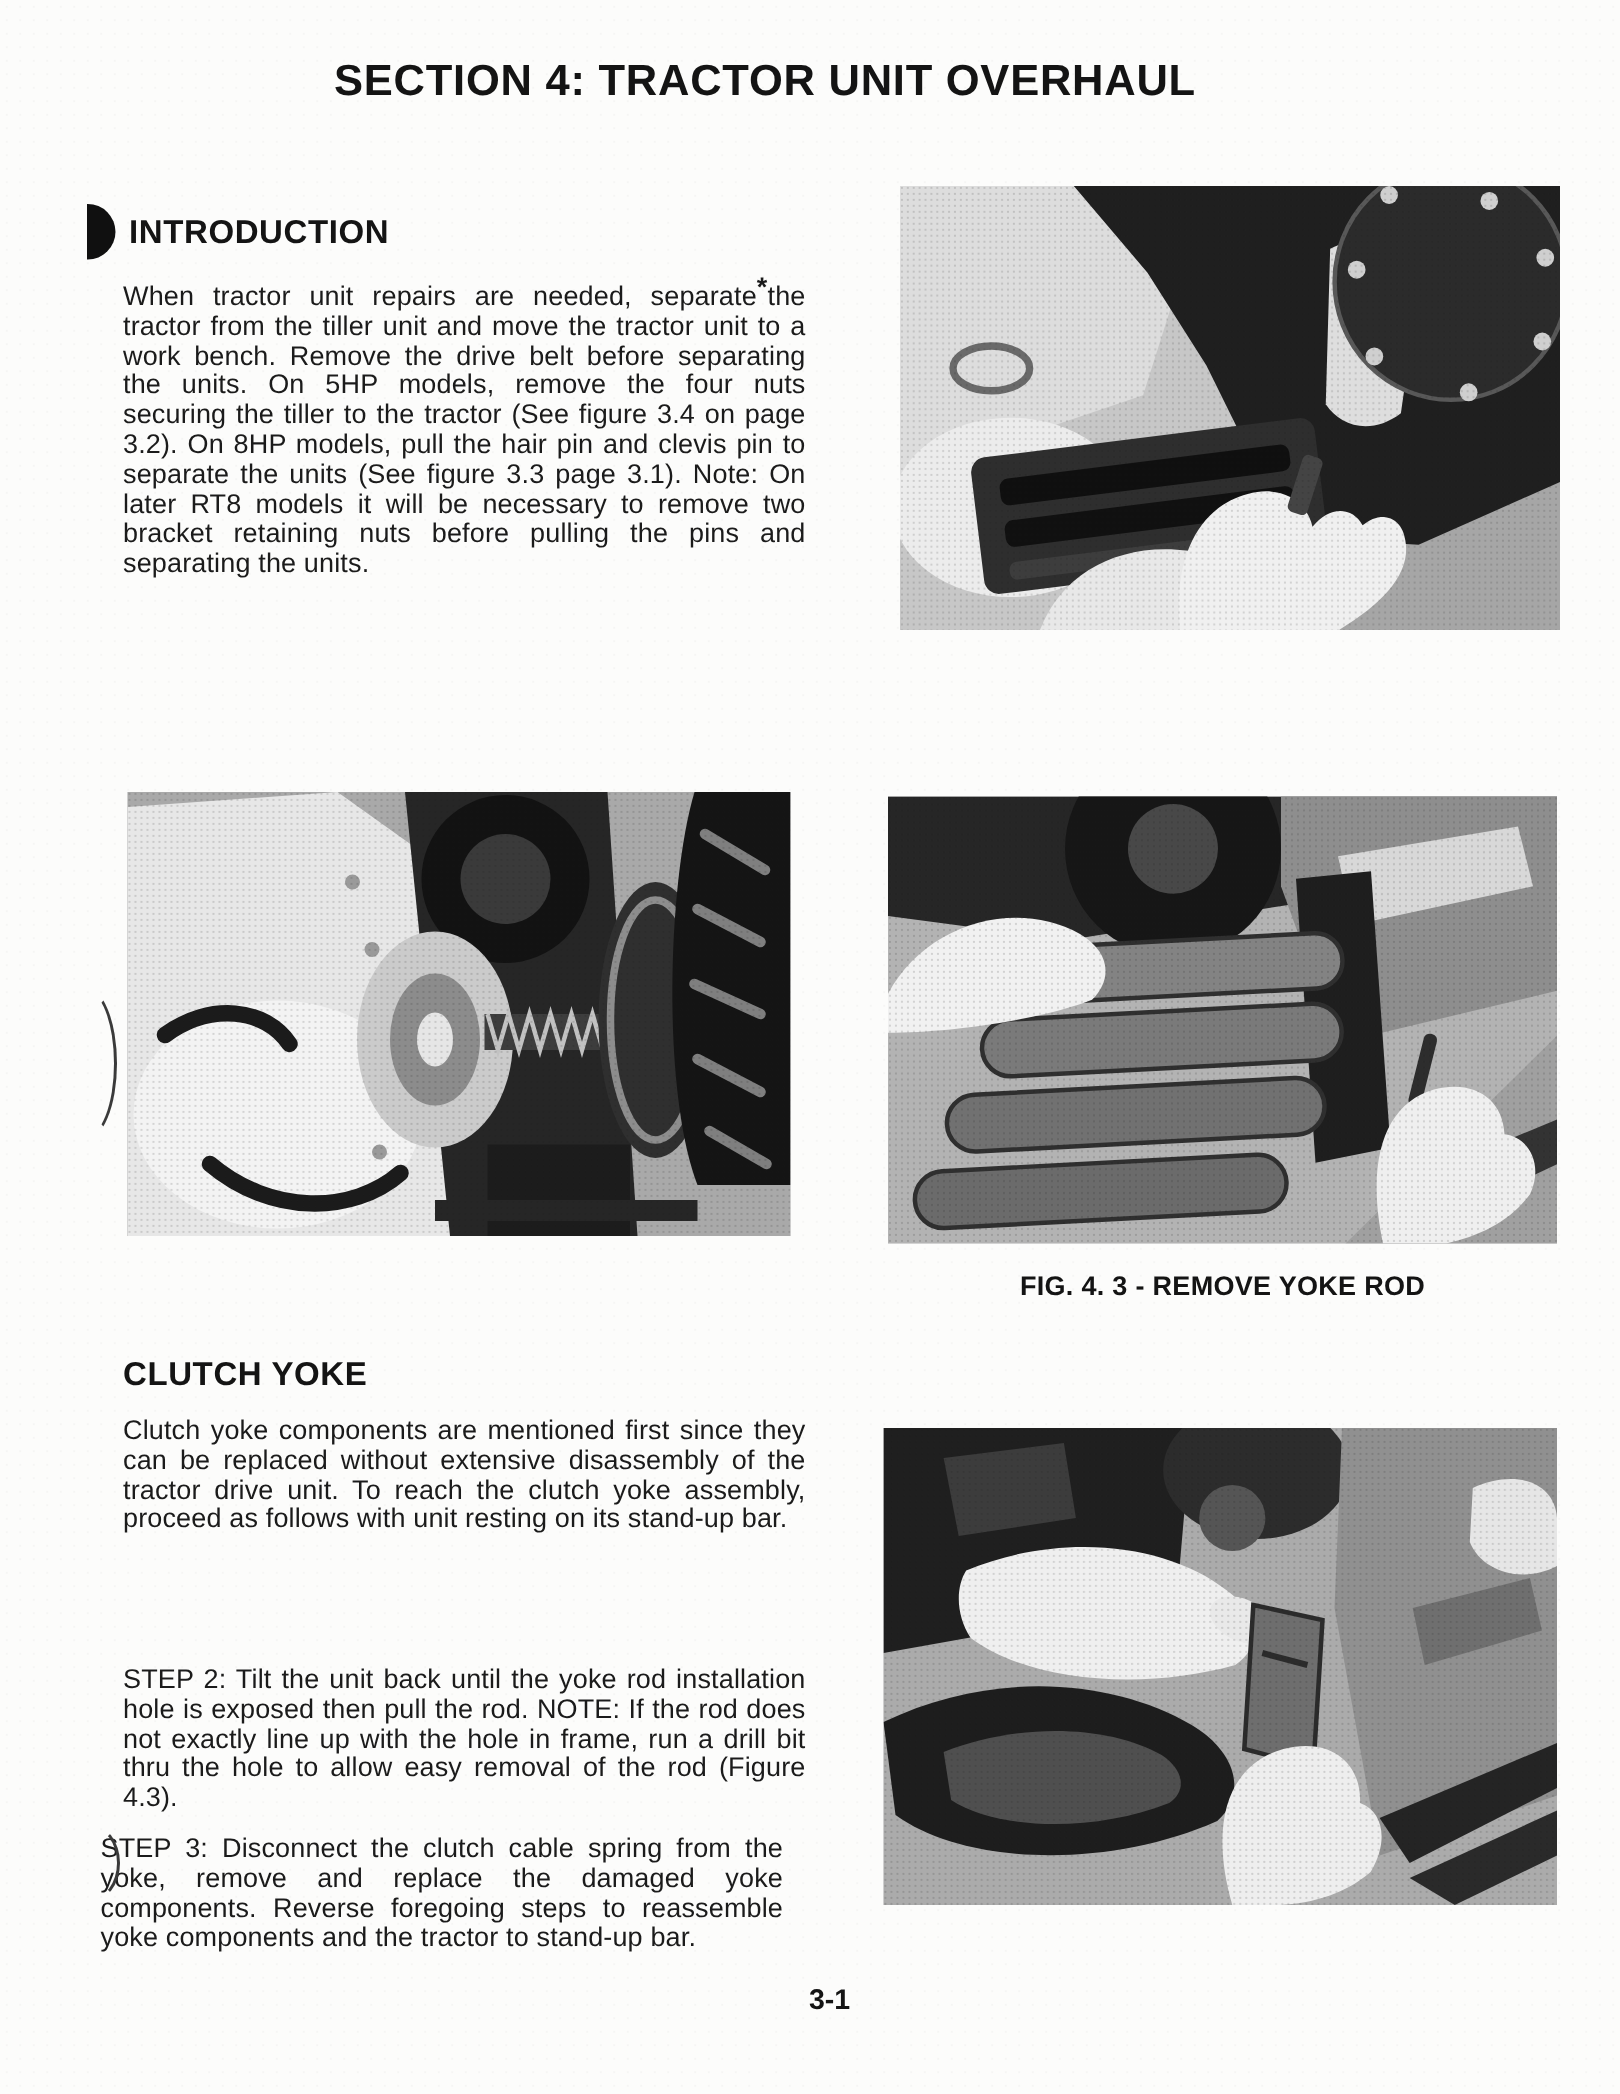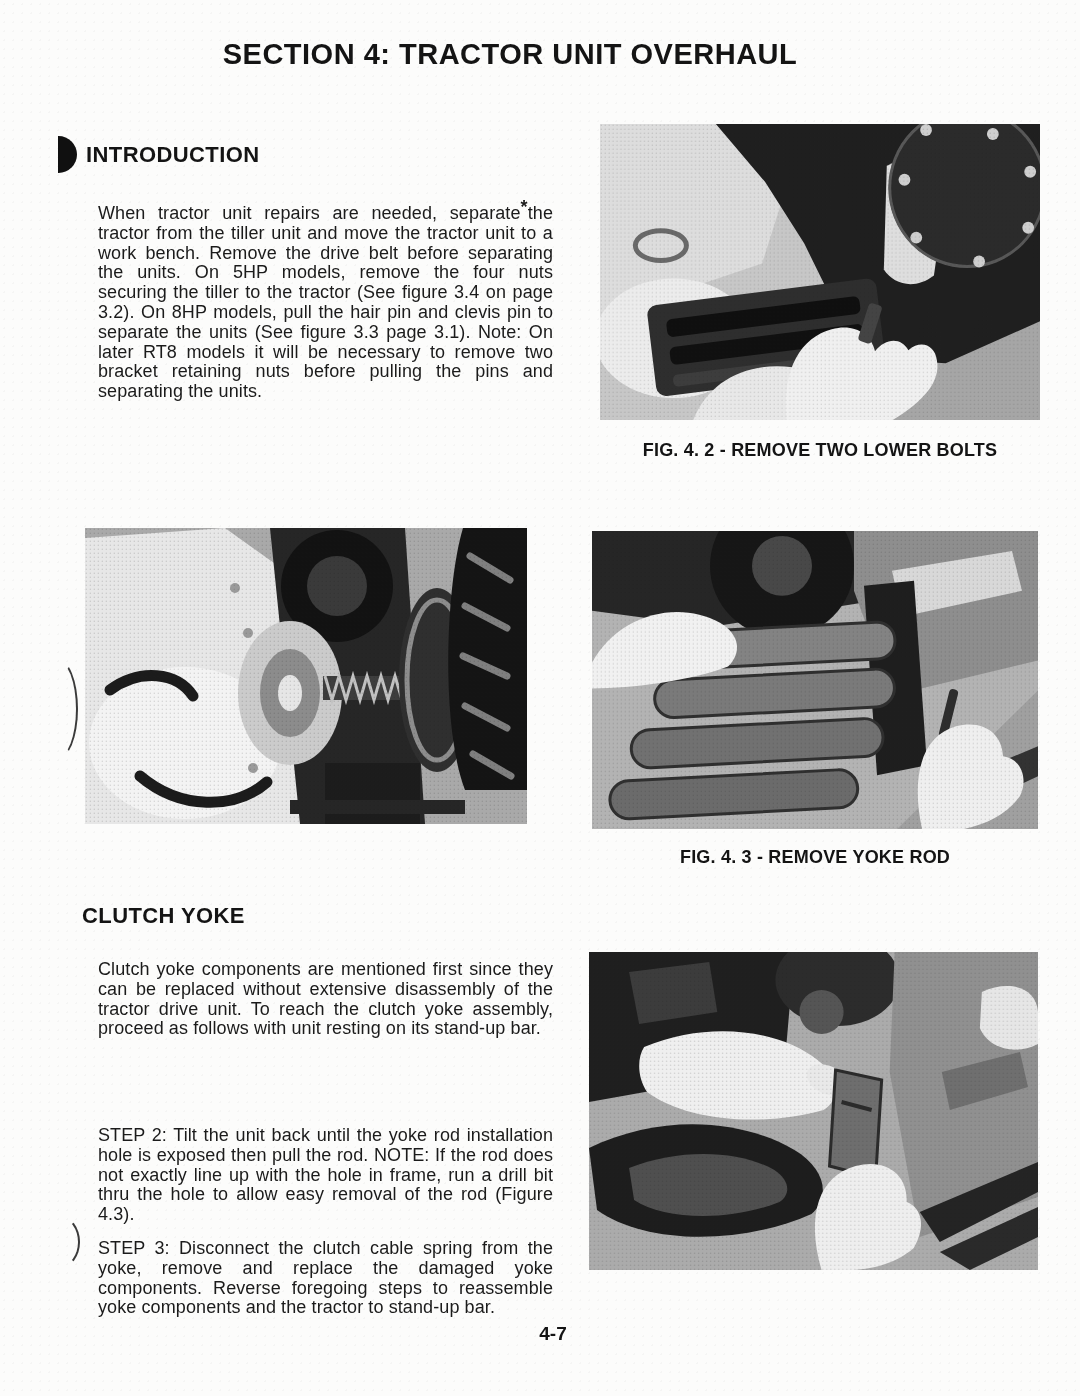--- a/index.html
+++ b/index.html
@@ -20,21 +20,21 @@
     left:0;top:38px;width:1020px;margin:0;text-align:center;
     font-size:29px;font-weight:700;letter-spacing:.5px;color:#141414;
   }
   .intro-head-row{left:58px;top:136px;display:flex;align-items:center;text-align:right;}
   .halfmoon{
     width:19px;height:37px;background:#101010;
     border-radius:0 20px 20px 0;margin-right:9px;flex:none;
   }
   h2.sec{margin:0;font-size:22px;font-weight:700;letter-spacing:.4px;color:#141414;}
   .body-text{
-    margin:16px;font-size:18px;line-height:19.8px;text-align:justify;
+    margin:0;font-size:18px;line-height:19.8px;text-align:justify;
     color:#1b1b1b;letter-spacing:.1px;
   }
   .intro-body{left:82px;top:188px;width:455px;}
   sup.ast{font-size:18px;line-height:0;vertical-align:6px;font-weight:700;}
   .note{
     left:62px;top:417px;width:492px;text-align:center;
     font-weight:700;font-size:16px;line-height:22px;letter-spacing:1.1px;color:#181818;
   }
   .note sup{font-size:17px;vertical-align:3px;letter-spacing:0;}
   figure{margin:0;}
@@ -52,21 +52,21 @@
   .fig-43{left:592px;top:531px;}
   .fig-43 .photo{width:446px;height:298px;}
   .cap-43{left:592px;top:847px;width:446px;text-align:center;}
   .fig-44{left:589px;top:952px;}
   .fig-44 .photo{width:449px;height:318px;}
   .cap-44{left:589px;top:1284px;width:449px;}
   .clutch-head{left:82px;top:903px;}
   .clutch-intro{left:82px;top:944px;width:455px;}
   .step-1{left:82px;top:1052px;width:455px;}
   .step-2{left:82px;top:1110px;width:455px;}
-  .step-3{left:82px;top:1223px;width:455px;}
+  .step-3{left:67px;top:1223px;width:455px;}
   .page-number{
     left:503px;top:1323px;width:100px;text-align:center;
     font-weight:700;font-size:19px;color:#141414;
   }
   .scan-arc{
     border:2.5px solid transparent;border-right-color:#3a3a3a;border-radius:50%;
   }
   .arc-1{left:36px;top:658px;width:38px;height:98px;}
   .arc-2{left:40px;top:1216px;width:36px;height:48px;}
 </style>
@@ -115,21 +115,20 @@
         <rect x="70" y="184" width="198" height="18" rx="6" fill="#0f0f0f"></rect>
         <rect x="70" y="212" width="198" height="18" rx="6" fill="#101010"></rect>
         <rect x="70" y="240" width="198" height="12" rx="5" fill="#3d3d3d"></rect>
       </g>
       <path d="M95,297 C110,258 150,238 196,244 L226,297 Z" fill="#e8e8e8"></path>
       <path d="M190,297 C185,245 205,214 236,206 C258,200 276,210 280,228 C291,214 307,214 314,227 C327,216 341,222 343,237 C347,258 330,278 298,297 Z" fill="#f0f0f0"></path>
       <rect x="268" y="180" width="14" height="40" rx="4" fill="#444" transform="rotate(18 275 200)"></rect>
       <rect width="448" height="297" fill="url(#ht1)"></rect>
     </svg>
   </figure>
-  <figcaption class="cap cap-42">FIG. 4. 2 - REMOVE TWO LOWER BOLTS</figcaption>
 
   <figure class="abs fig-41">
     <svg class="photo" viewBox="0 0 442 296" preserveAspectRatio="none">
       <defs>
           <pattern id="ht2" width="4" height="4" patternUnits="userSpaceOnUse">
             <circle cx="1.3" cy="1.3" r="0.75" fill="#111" opacity="0.15"></circle>
           </pattern>
         </defs>
       <rect width="442" height="296" fill="#a9a9a9"></rect>
       <path d="M0,10 L140,0 L210,50 L225,296 L0,296 Z" fill="#e7e7e7"></path>
@@ -224,18 +223,18 @@
       <rect width="448" height="318" fill="url(#ht4)"></rect>
     </svg>
   </figure>
 
   <h2 class="abs sec clutch-head">CLUTCH YOKE</h2>
 
   <p class="abs body-text clutch-intro">Clutch yoke components are mentioned first since they can be replaced without extensive disassembly of the tractor drive unit. To reach the clutch yoke assembly, proceed as follows with unit resting on its stand-up bar.</p>
   <p class="abs body-text step-2">STEP 2: Tilt the unit back until the yoke rod installation hole is exposed then pull the rod. NOTE: If the rod does not exactly line up with the hole in frame, run a drill bit thru the hole to allow easy removal of the rod (Figure 4.3).</p>
   <p class="abs body-text step-3">STEP 3: Disconnect the clutch cable spring from the yoke, remove and replace the damaged yoke components. Reverse foregoing steps to reassemble yoke components and the tractor to stand-up bar.</p>
 
-  <div class="abs page-number">4-7</div>
+  <div class="abs page-number">3-1</div>
 
   <div class="abs scan-arc arc-1"></div>
   <div class="abs scan-arc arc-2"></div>
 
 </div>
 
 </body></html>

